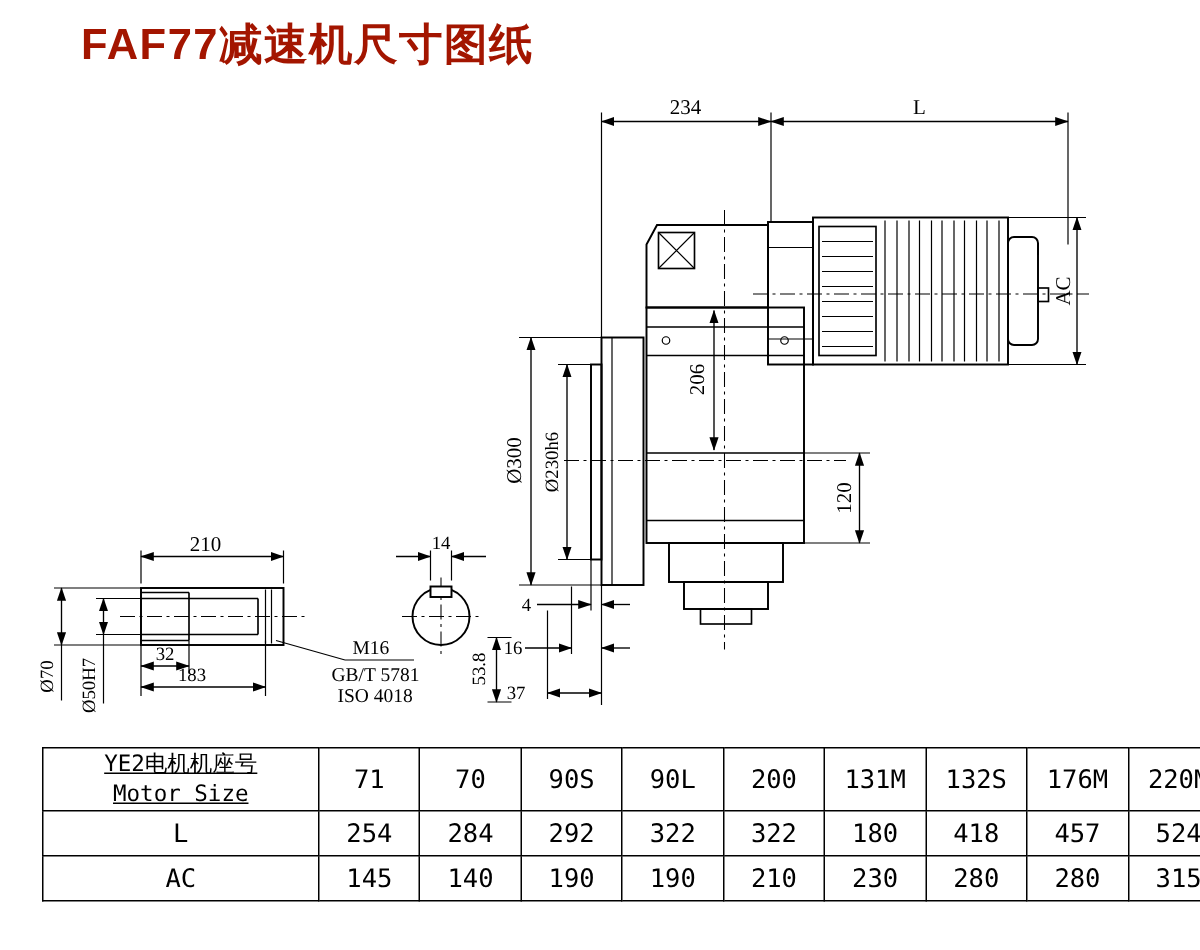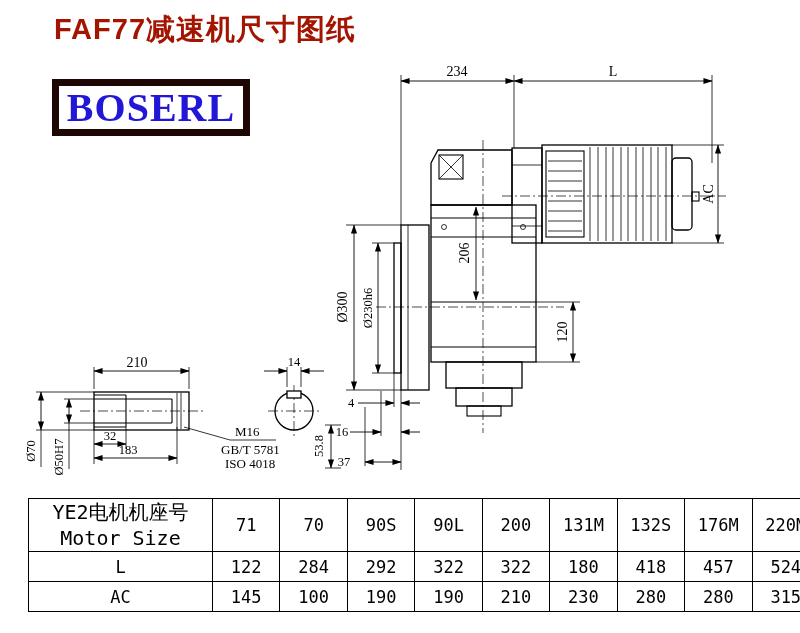--- a/index.html
+++ b/index.html
@@ -24,32 +24,29 @@
   text.lab2 { font-family:"Liberation Serif", serif; font-size:13px; fill:#000; text-anchor:start; }
   text.sm   { font-size:12.5px; }
 
   
   .dim-table { position:absolute; left:4px; top:498px; width:792px; border-collapse:collapse;
                table-layout:fixed; font-family:"DejaVu Sans Mono", monospace; color:#000; }
   .dim-table td { border:1px solid #000; text-align:center; vertical-align:middle;
                   font-size:17px; padding:0; overflow:hidden; }
   .dim-table tr.hdr td { height:41px; }
   .dim-table tr.datarow td { height:29px; }
-  .mlabel { font-size:20px; line-height:1.3; }
+  .mlabel { font-size:15px; line-height:1.3;text-decoration:underline; }
 </style>
 </head>
 <body>
 
 <div class="stage">
 
   <div class="title">FAF77减速机尺寸图纸</div>
 
-  <div class="logo">
-    <span class="logo-text">BOSERL</span>
-  </div>
 
   <svg class="drawing" width="800" height="445" viewBox="0 0 800 445" xmlns="http://www.w3.org/2000/svg">
     <defs>
       <marker id="arr" viewBox="0 0 10 10" refX="9.5" refY="5" markerWidth="10" markerHeight="10" orient="auto-start-reverse">
         <path d="M0,1.6 L10,5 L0,8.4 Z" fill="#000"></path>
       </marker>
     </defs>
 
     <g>
       <path class="cl" d="M478,141H702"></path>
@@ -210,34 +207,34 @@
         <td>90S</td>
         <td>90L</td>
         <td>200</td>
         <td>131M</td>
         <td>132S</td>
         <td>176M</td>
         <td>220M</td>
       </tr>
       <tr class="datarow">
         <td>L</td>
-        <td>122</td>
+        <td>254</td>
         <td>284</td>
         <td>292</td>
         <td>322</td>
         <td>322</td>
         <td>180</td>
         <td>418</td>
         <td>457</td>
         <td>524</td>
       </tr>
       <tr class="datarow">
         <td>AC</td>
         <td>145</td>
-        <td>100</td>
+        <td>140</td>
         <td>190</td>
         <td>190</td>
         <td>210</td>
         <td>230</td>
         <td>280</td>
         <td>280</td>
         <td>315</td>
       </tr>
     </tbody>
   </table>

